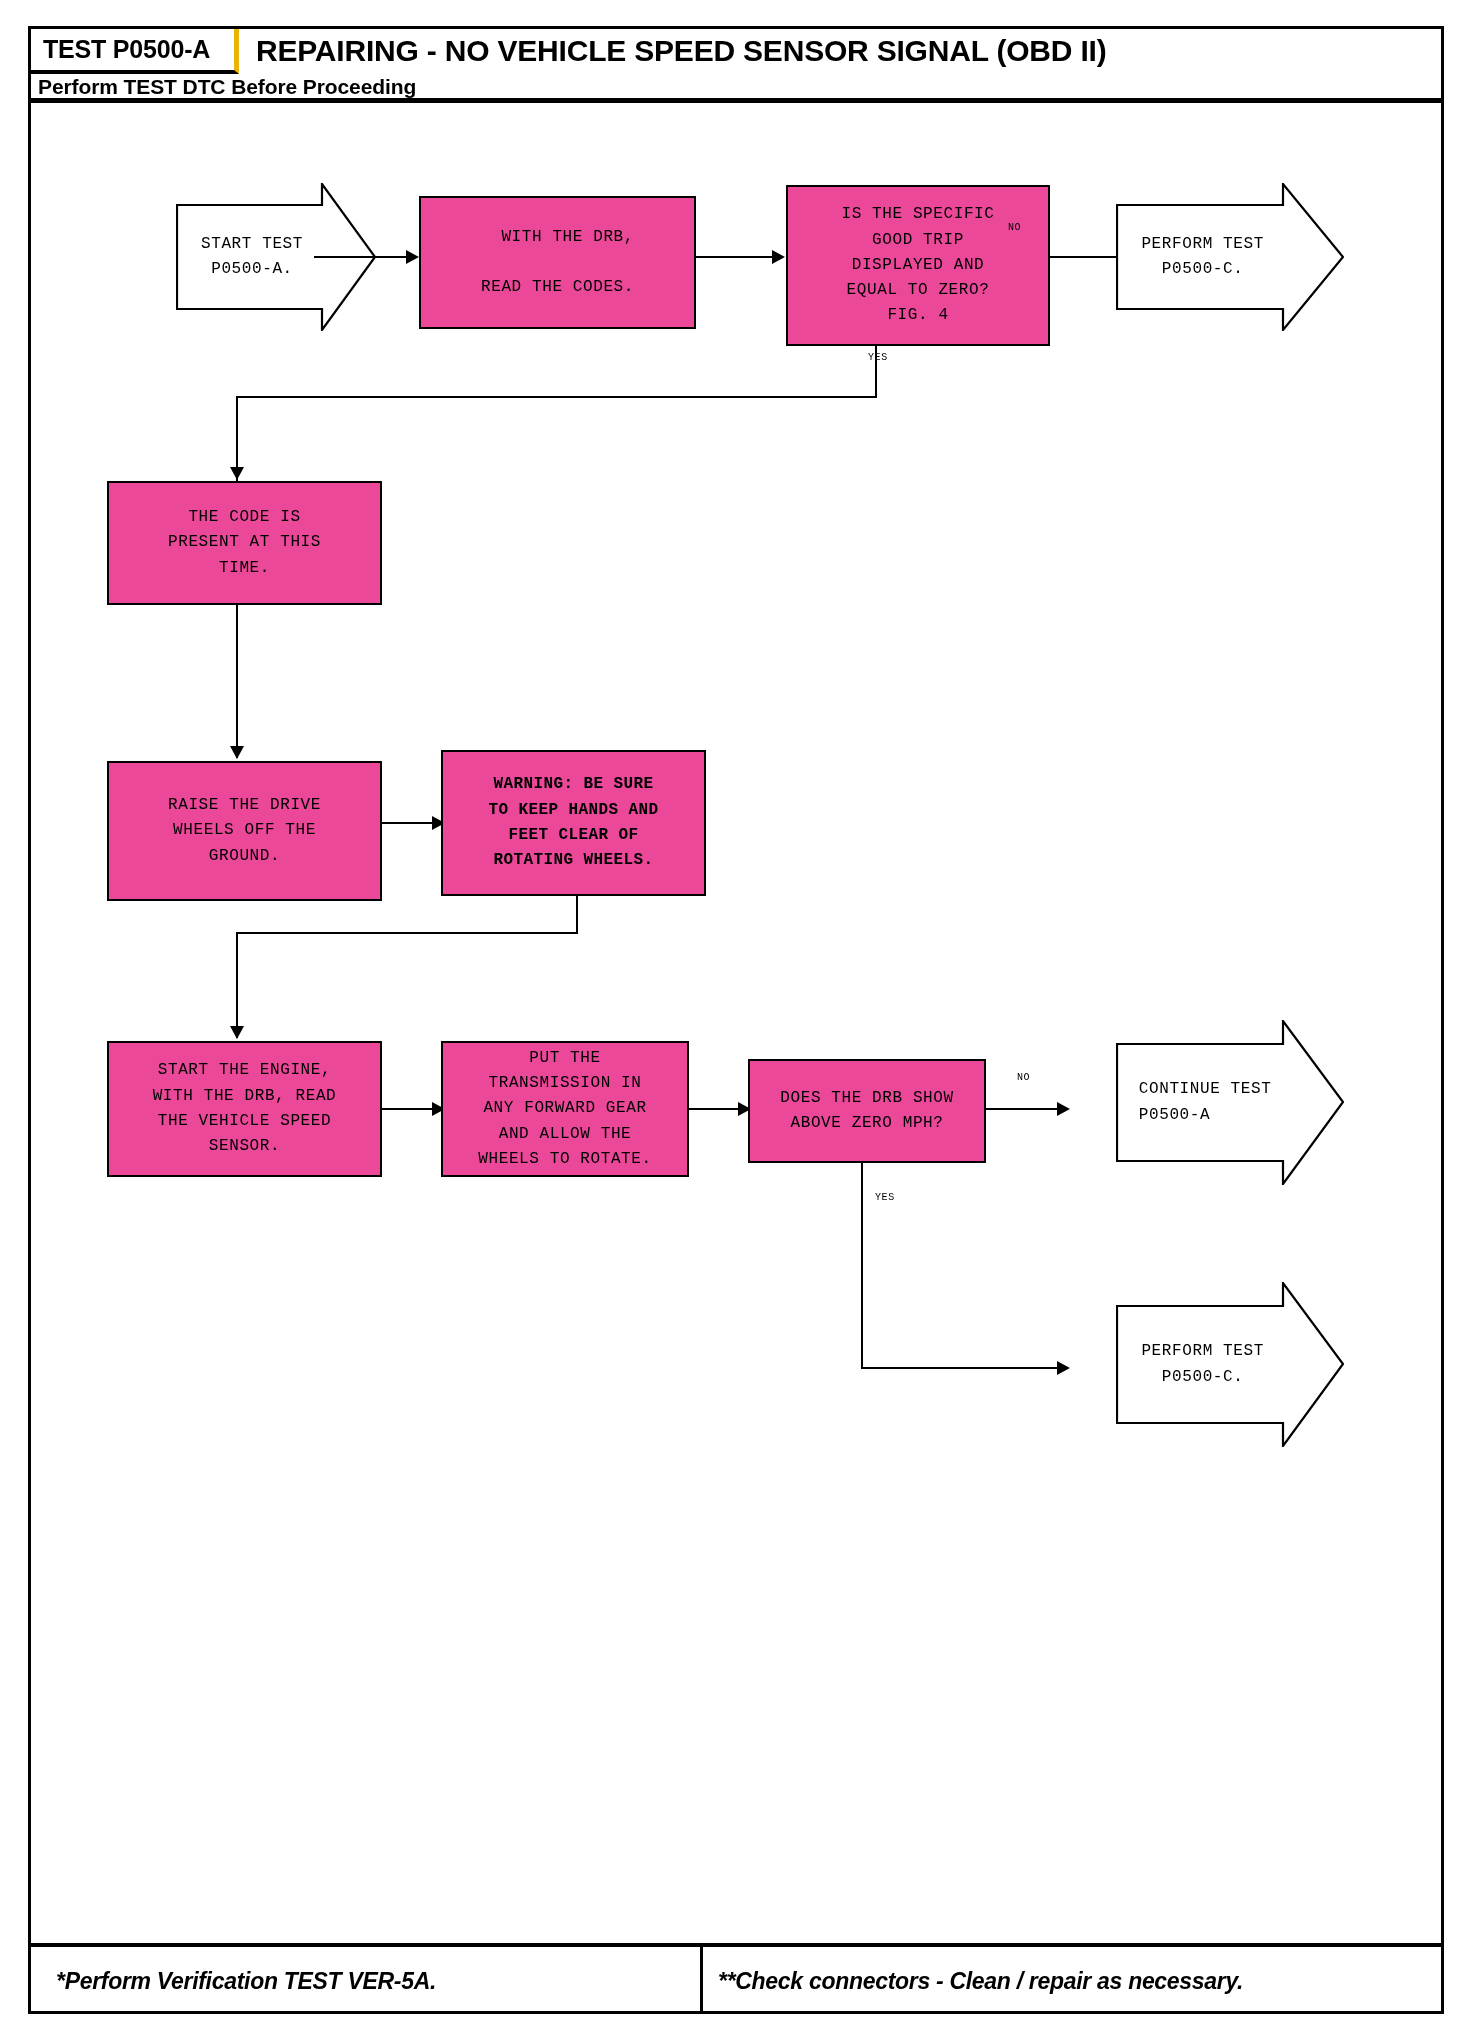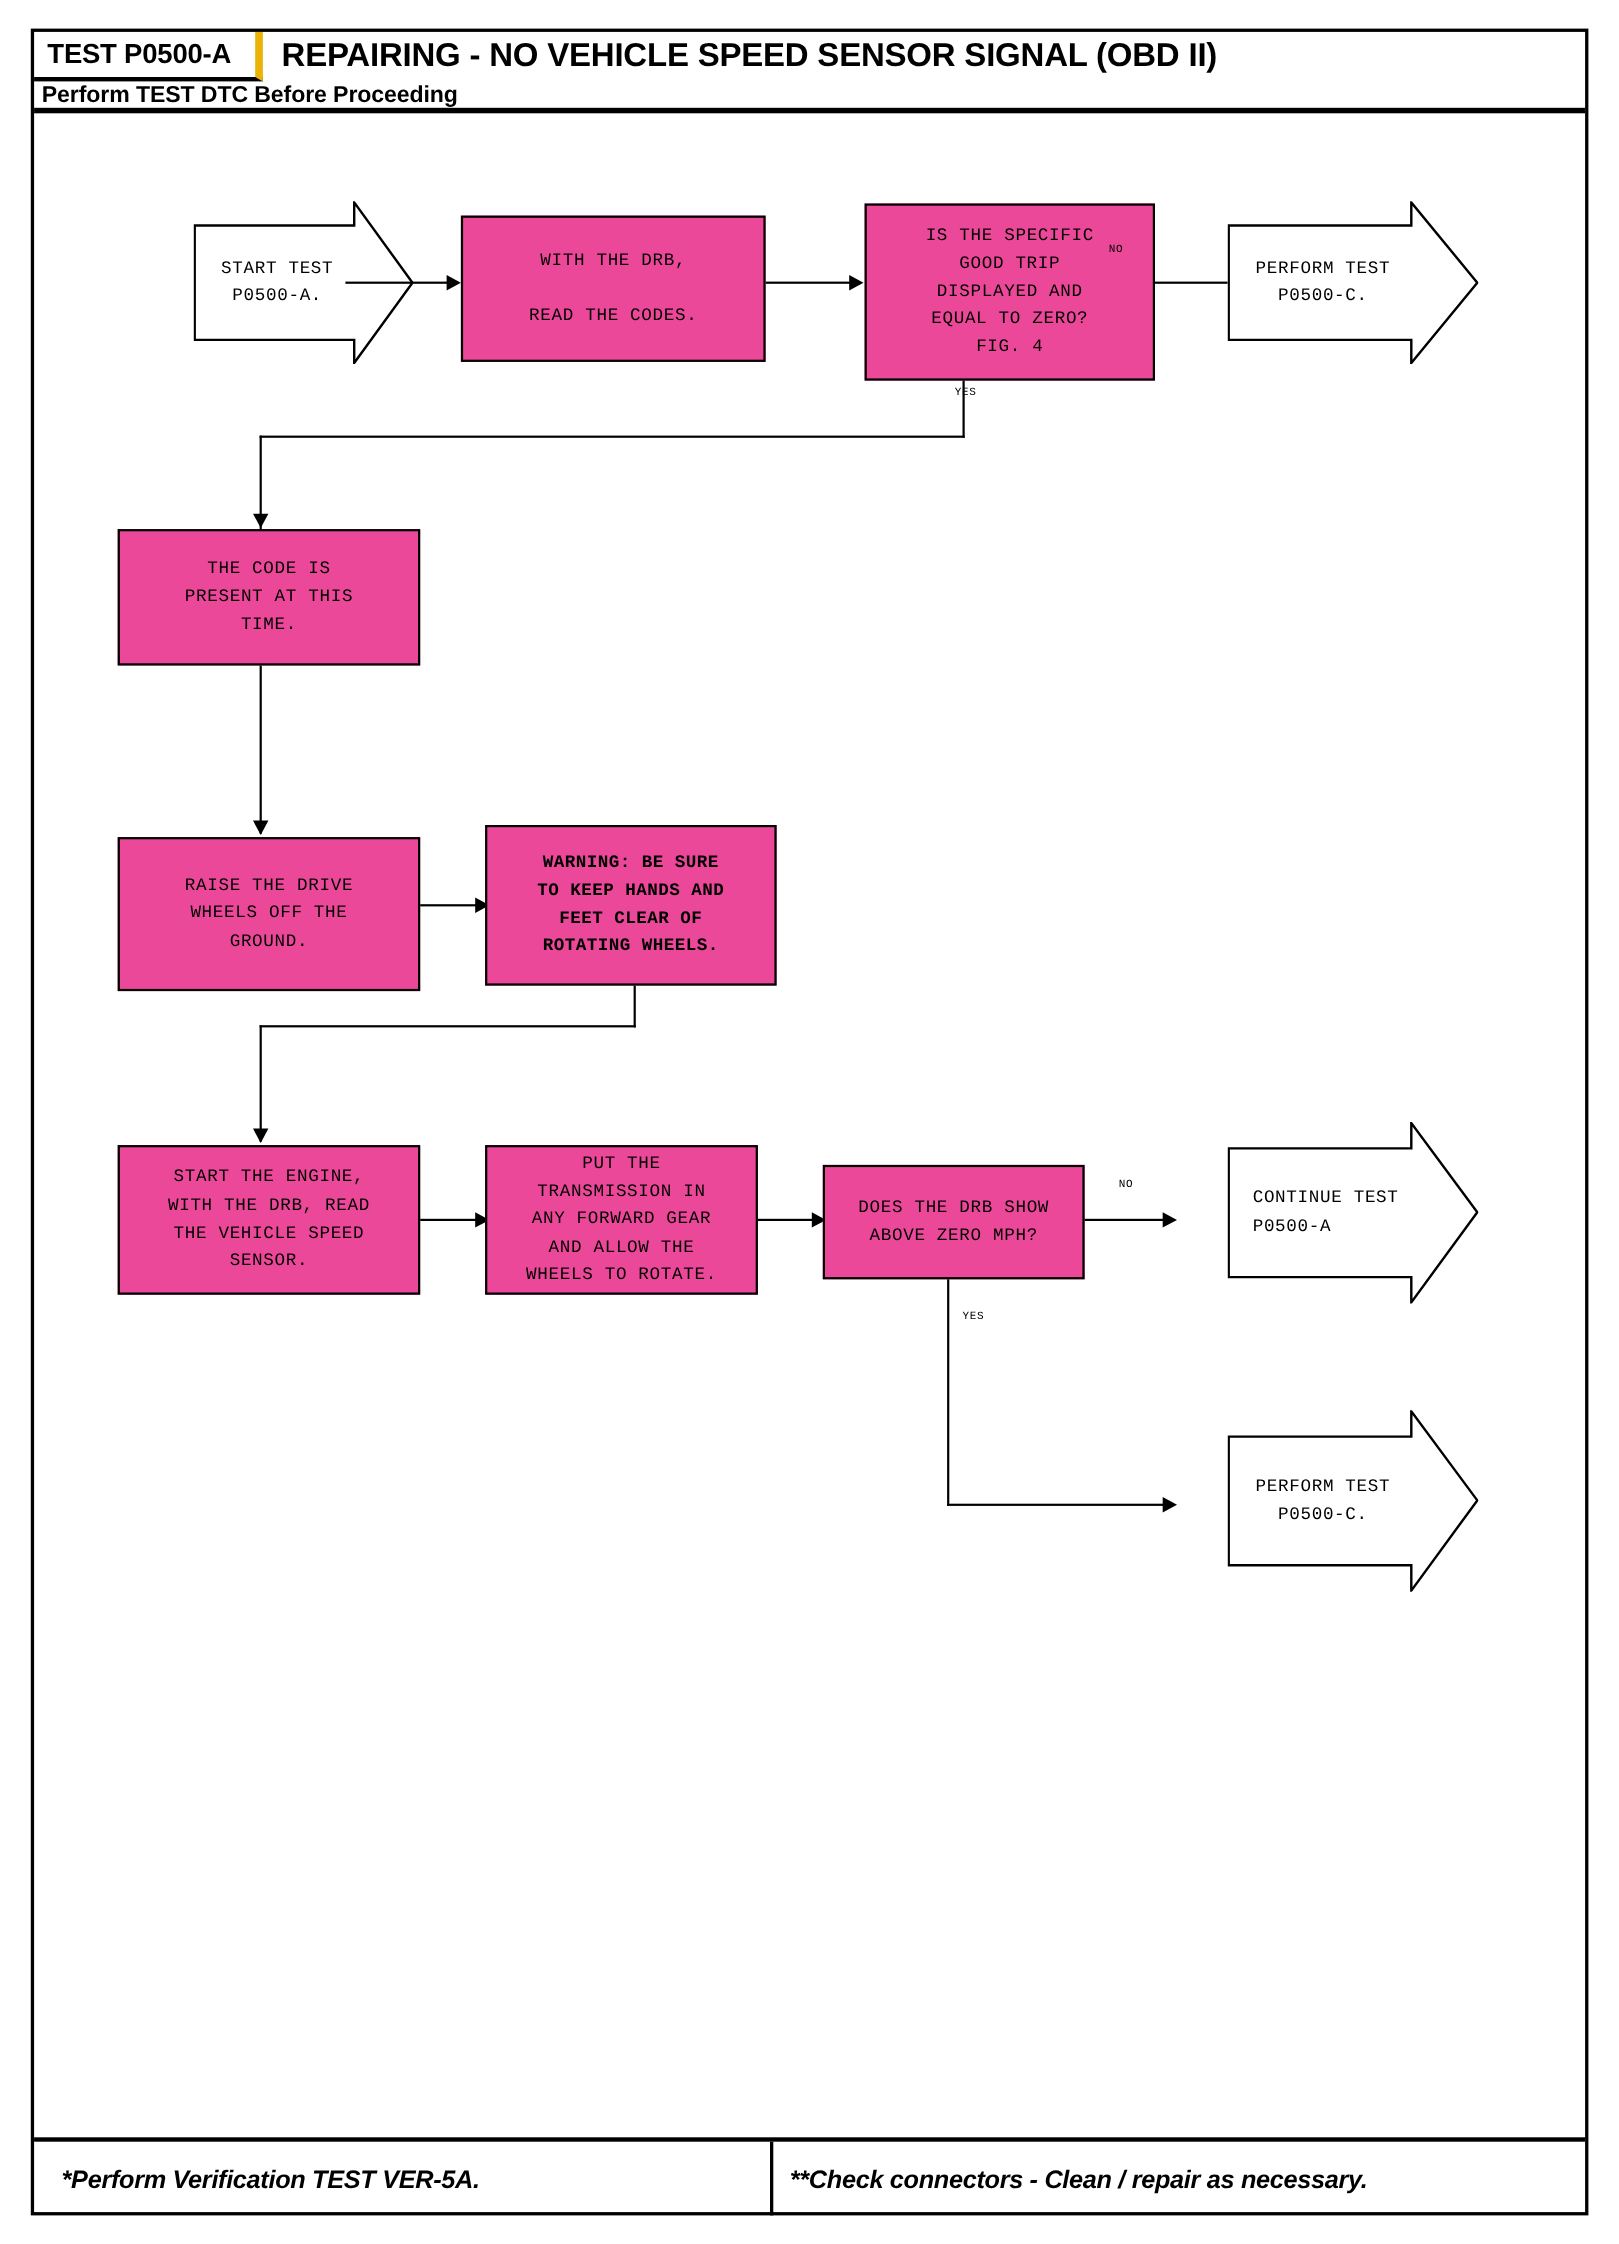--- a/index.html
+++ b/index.html
@@ -38,21 +38,21 @@
     box-sizing: border-box;
     border-bottom: 5px solid #000;
   }
   .header-testbox {
     position: absolute;
     left: 31px;
     top: 29px;
     width: 208px;
     height: 45px;
     box-sizing: border-box;
-    border-right: 7px solid #eab308;
+    border-right: 5px solid #eab308;
     border-bottom: 4px solid #000;
     display: flex;
     align-items: center;
     padding-left: 12px;
   }
   .header-testbox span {
     font-size: 25px;
     font-weight: bold;
     letter-spacing: -0.2px;
   }
@@ -200,21 +200,21 @@
     <svg class="arrow-svg" width="200" height="148" viewBox="0 0 200 148">
       <polygon points="1,22 146,22 146,1 199,74 146,147 146,126 1,126" fill="#ffffff" stroke="#000000" stroke-width="2.2" stroke-linejoin="miter"></polygon>
     </svg>
     <div class="arrow-text">START TEST
 P0500-A.</div>
   </div>
 
   <div class="hline" style="left:314px; top:256px; width:98px;"></div>
   <div class="arrowhead right" style="left:406px; top:250px;"></div>
 
-  <div class="node rect" style="left:419px; top:196px; width:277px; height:133px;">
+  <div class="node rect" style="left:419px; top:196px; width:277px; height:133px;text-align:right;">
     <span>WITH THE DRB,
 
 READ THE CODES.</span>
   </div>
 
   <div class="hline" style="left:696px; top:256px; width:84px;"></div>
   <div class="arrowhead right" style="left:772px; top:250px;"></div>
 
   <div class="node rect" style="left:786px; top:185px; width:264px; height:161px;">
     <span>IS THE SPECIFIC

